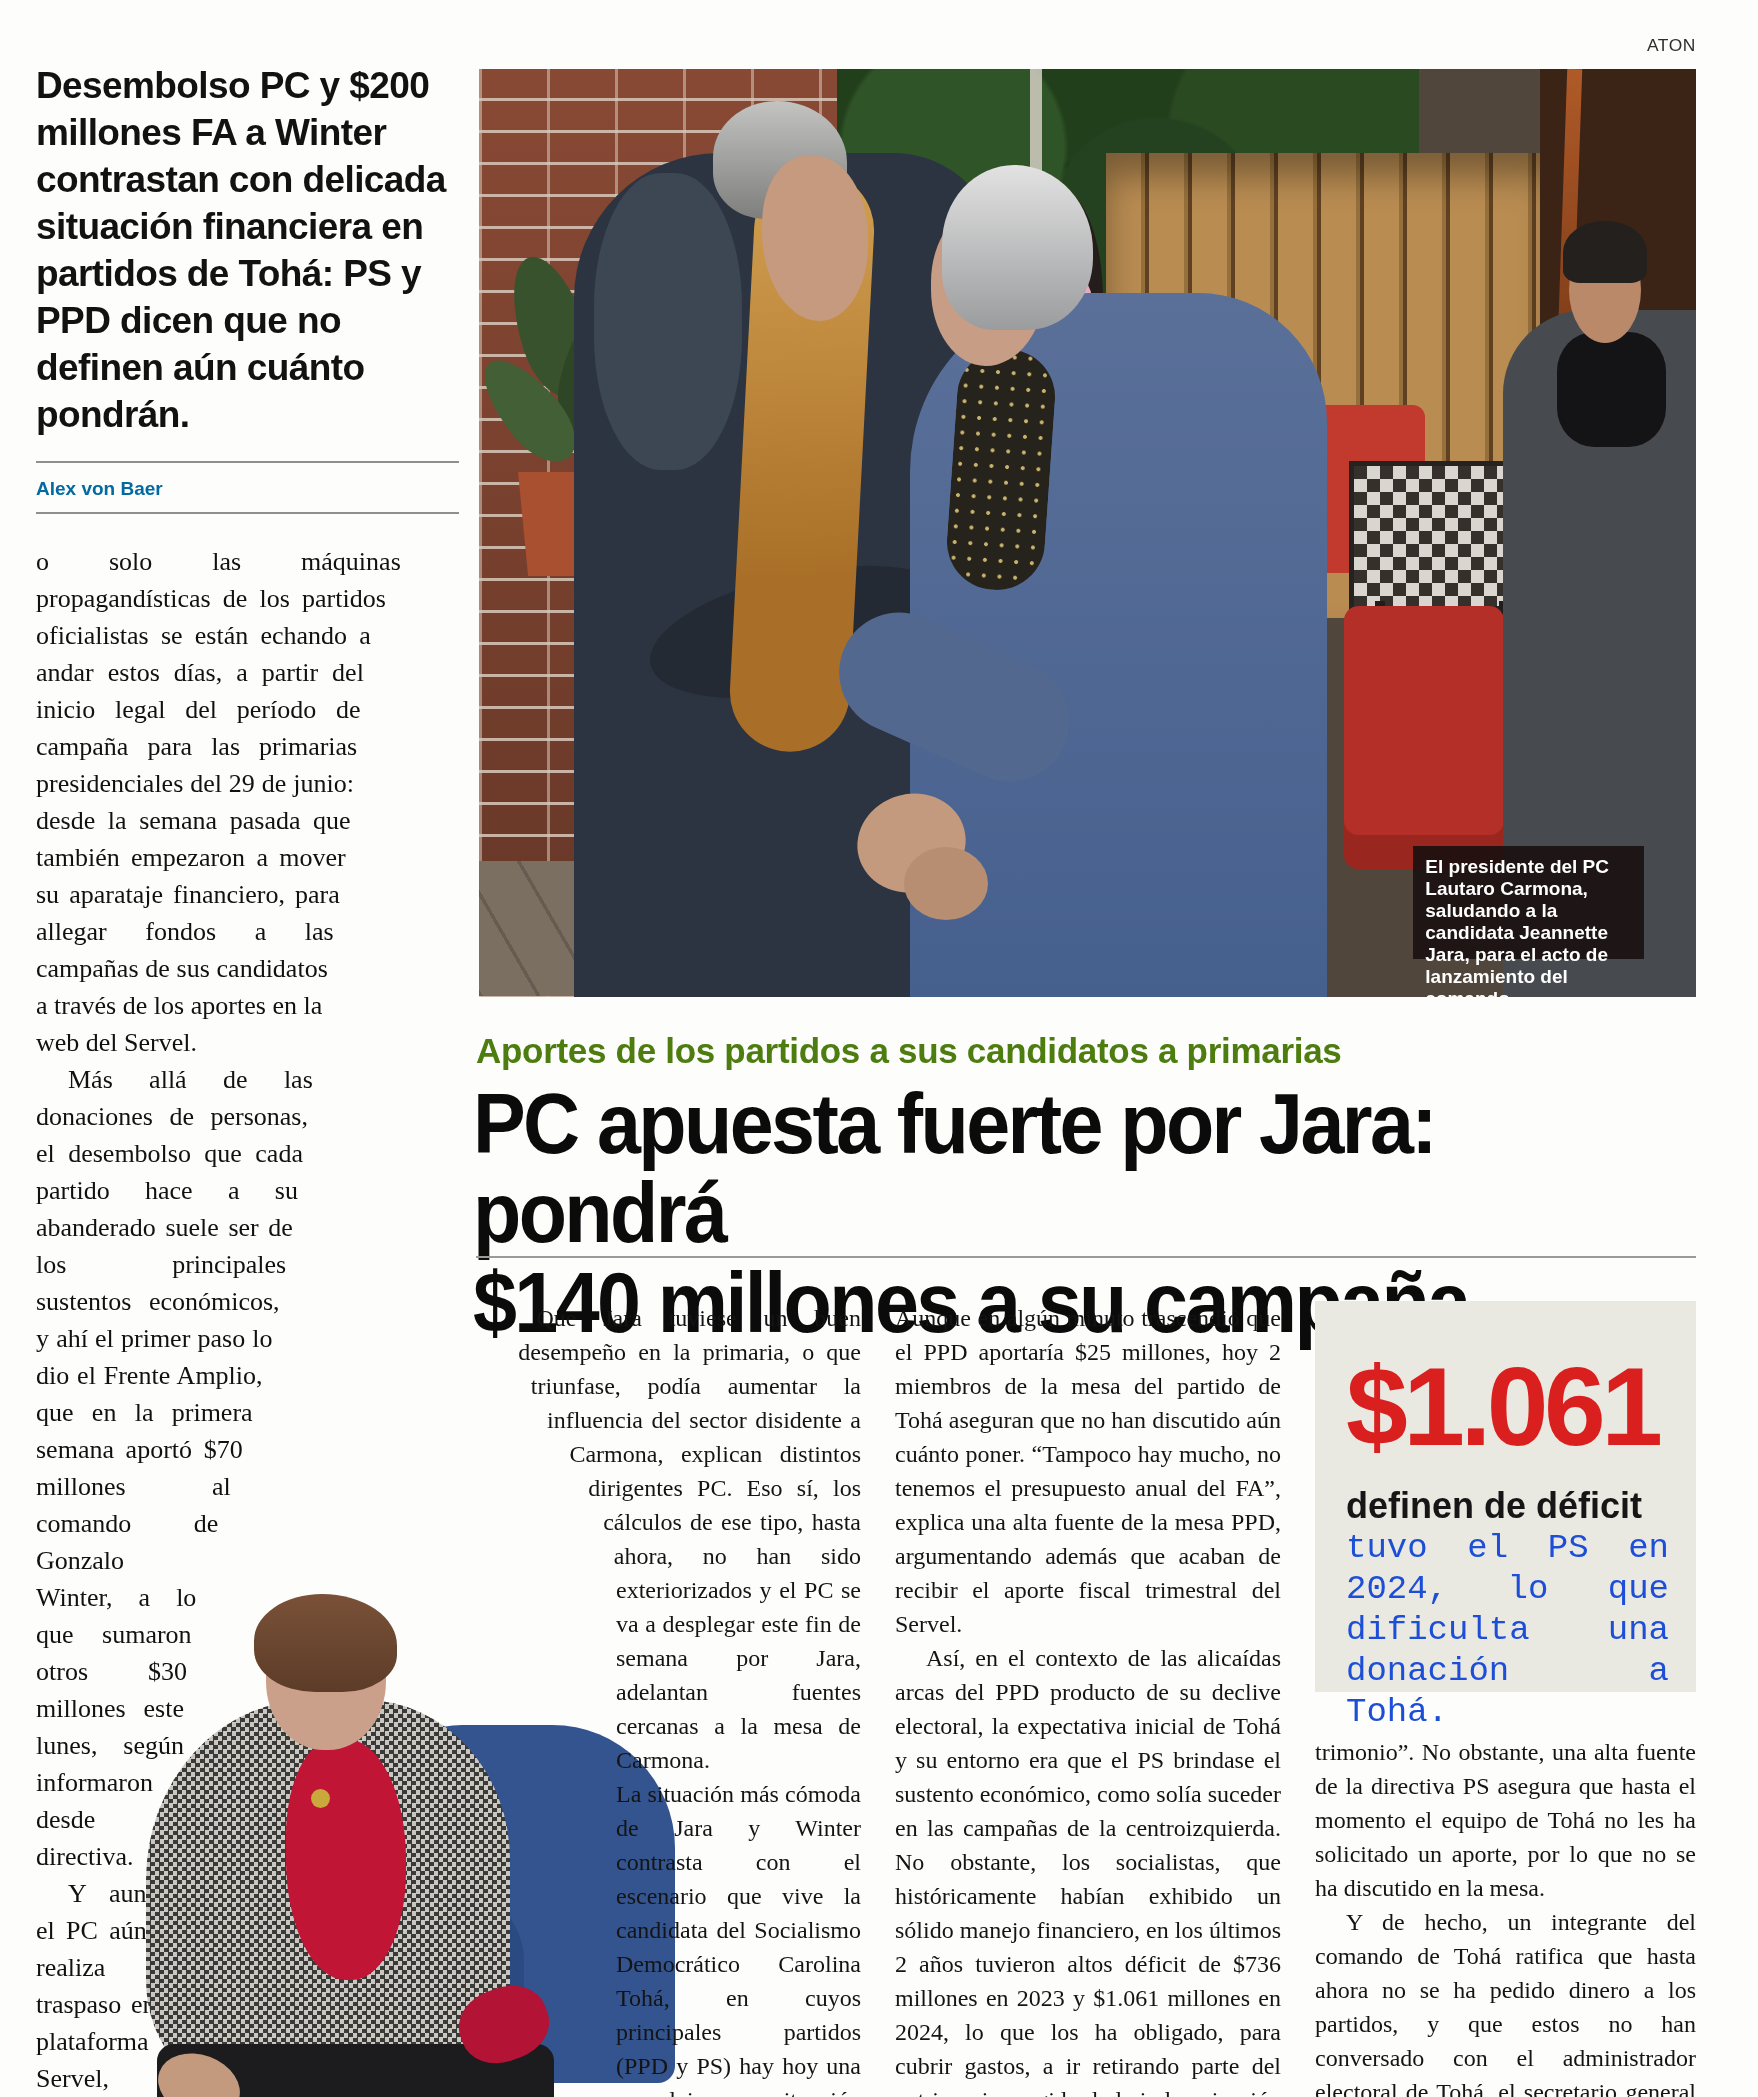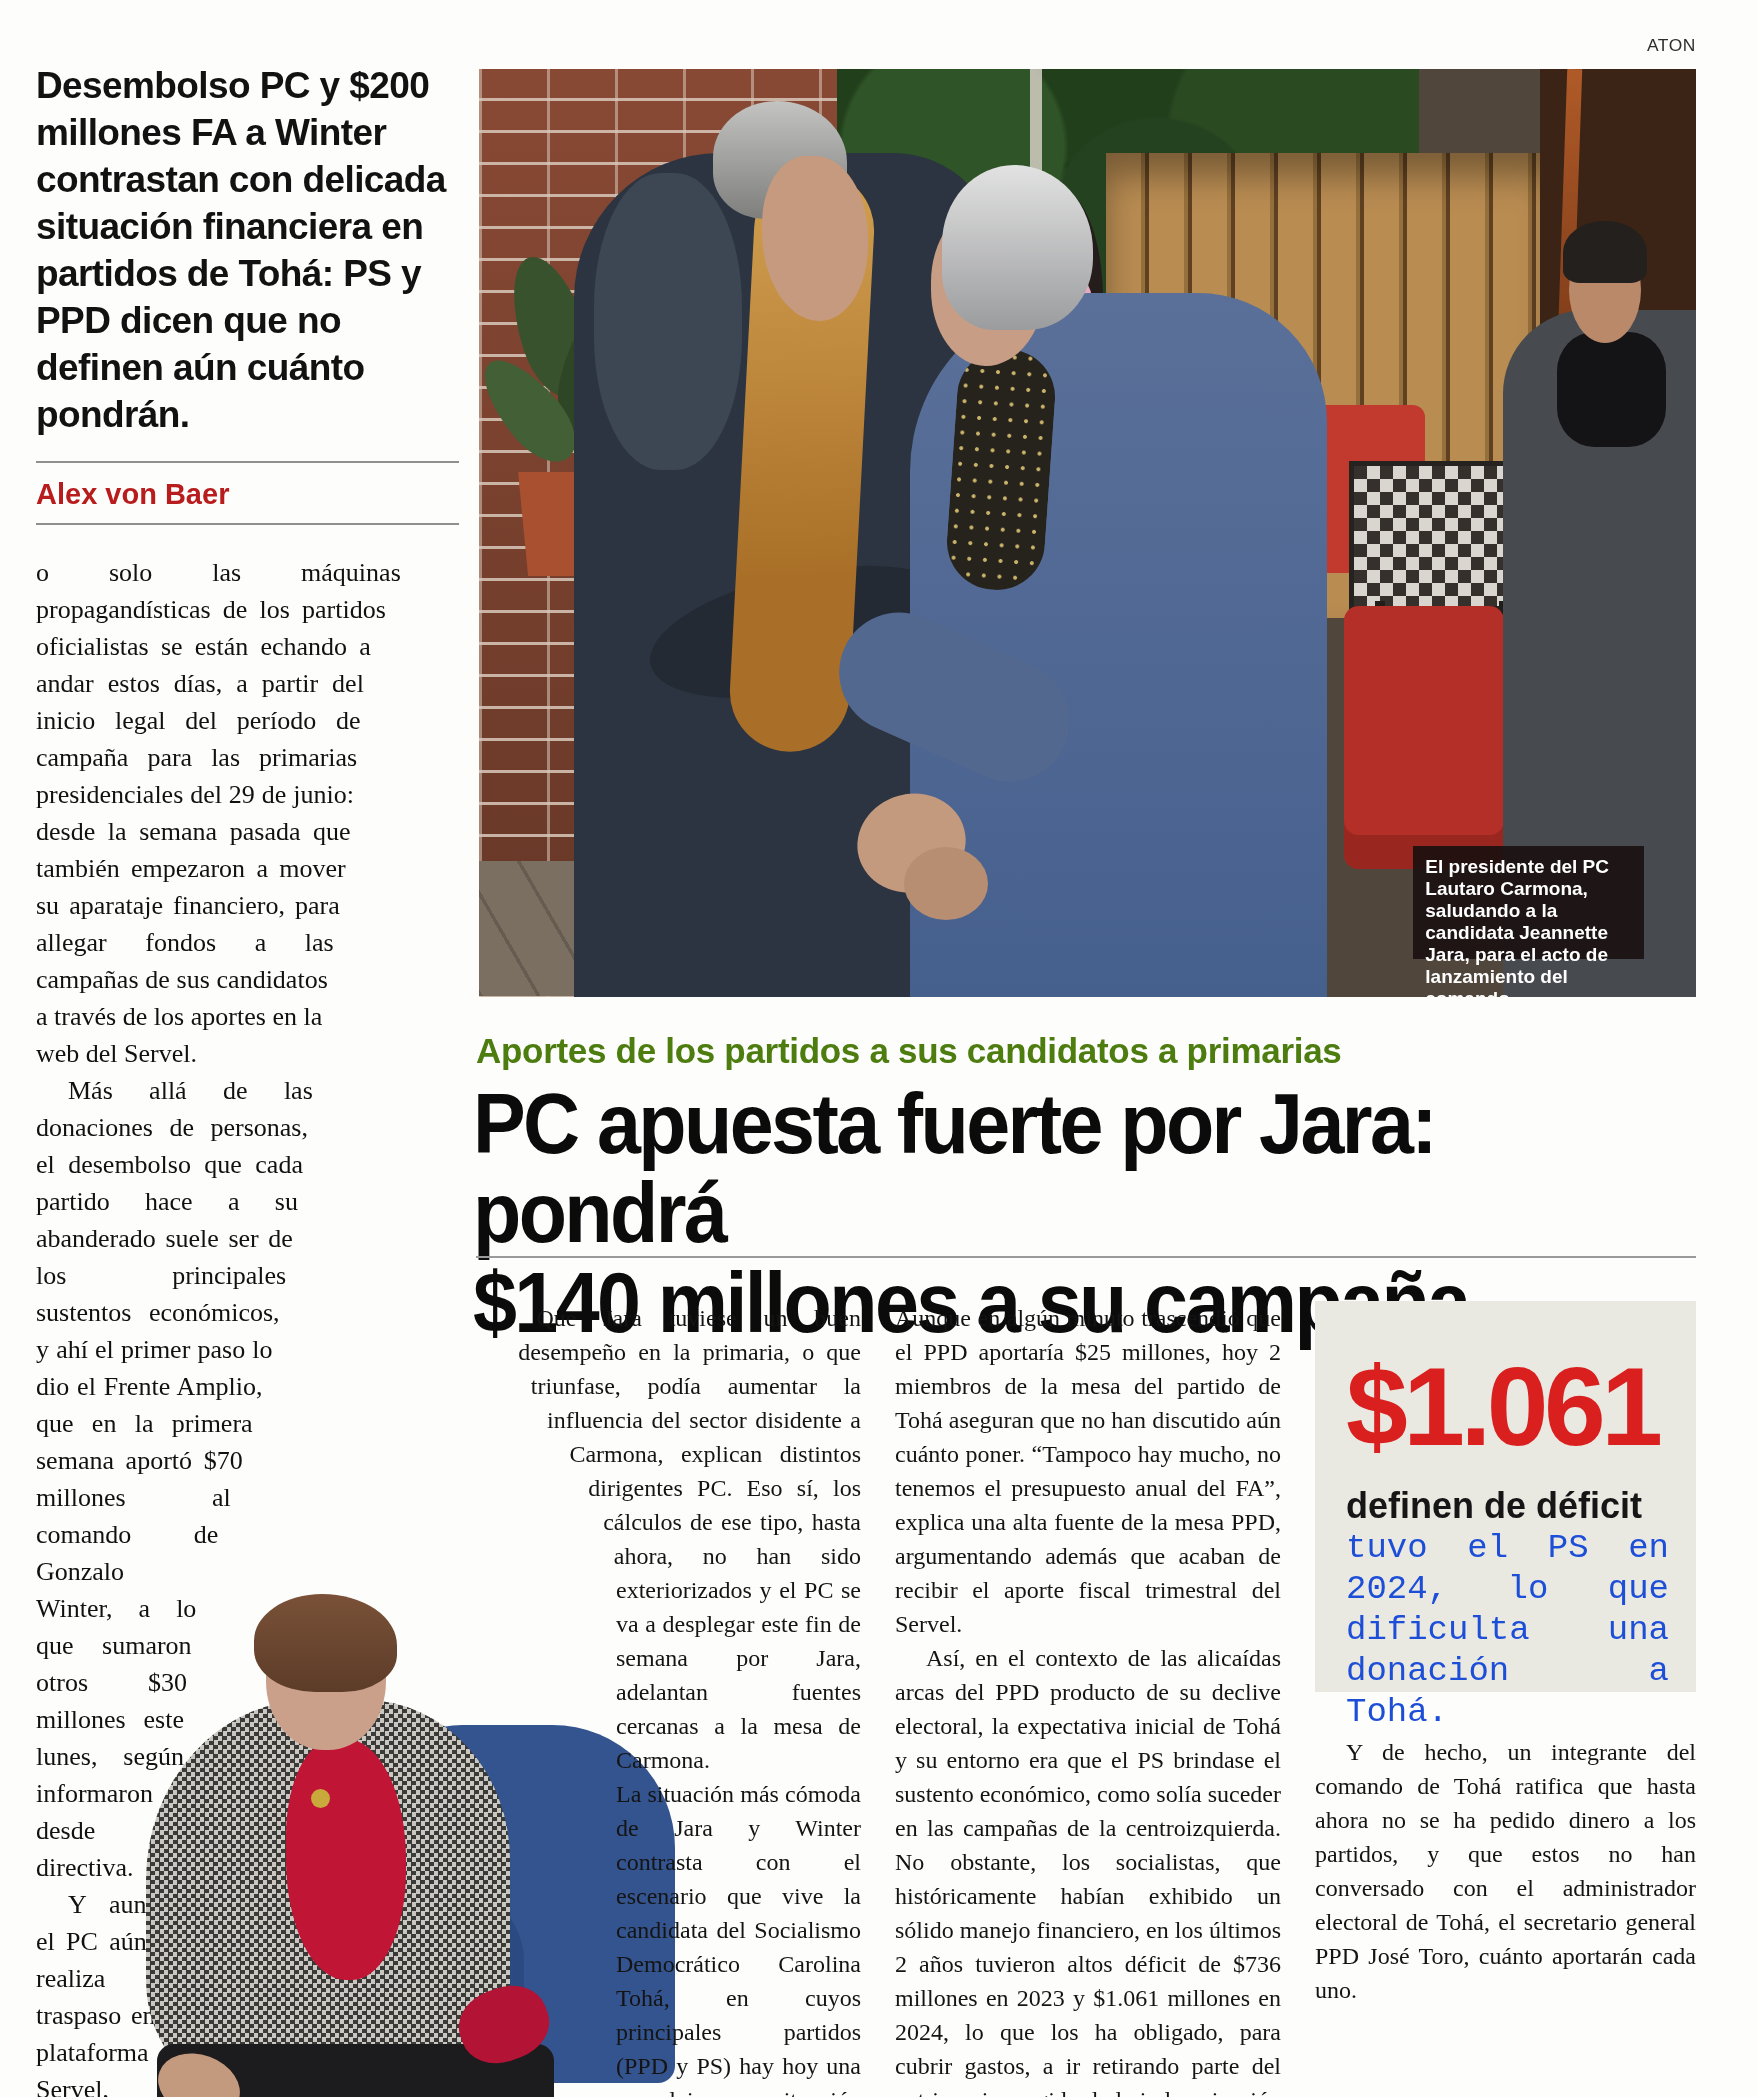--- a/index.html
+++ b/index.html
@@ -4,21 +4,21 @@
 <style>
   html,body{margin:0;padding:0;background:#ffffff;}
   #page{position:relative;width:1759px;height:2097px;background:#fdfdfc;overflow:hidden;
         font-family:"Liberation Serif", serif;color:#111;}
   
   #left-rail{position:absolute;left:36px;top:63px;width:423px;height:2035px;overflow:hidden;}
   .deck{font-family:"Liberation Sans", sans-serif;font-weight:bold;font-size:37px;line-height:1.27;
         letter-spacing:-0.6px;color:#121212;}
   .rule{height:1.7px;background:#8f8f8f;border:0;margin:0;}
   .rule-deck{margin-top:22.4px;}
-  .byline{font-family:"Liberation Sans", sans-serif;font-weight:bold;font-size:29px;color:#b91c1c;
+  .byline{font-family:"Liberation Sans", sans-serif;font-weight:bold;font-size:19px;color:#0369a1;
           margin:14.6px 0 12.3px 0;}
   .lead-text{margin-top:29px;font-size:26px;line-height:37px;text-align:justify;hyphens:auto;}
   .lead-text p{margin:0;}
   .lead-text p.ind{text-indent:32px;}
   .wrap-spacer-rail{float:right;width:280px;height:509px;margin-top:1051px;
      shape-outside:polygon(88% 0%,70% 8%,64% 20%,55% 30%,50% 37%,44% 45%,37% 52%,25% 60%,10% 68%,5% 75%,5% 100%,100% 100%,100% 0%);
      shape-margin:9px;}
   
   #photo-credit{position:absolute;top:35px;left:1455px;width:241px;text-align:right;
       font-family:"Liberation Sans", sans-serif;font-size:17.4px;color:#2e2e2e;letter-spacing:0.6px;}
@@ -219,18 +219,19 @@
     <p class="ind">Así, en el contexto de las alicaídas arcas del PPD producto de su declive electoral, la expectativa inicial de Tohá y su entorno era que el PS brindase el sustento económico, como solía suceder en las campañas de la centroizquierda. No obstante, los socialistas, que históricamente habían exhibido un sólido manejo financiero, en los últimos 2 años tuvieron altos déficit de $736 millones en 2023 y $1.061 millones en 2024, lo que los ha obligado, para cubrir gastos, a ir retirando parte del patrimonio surgido de la indemnización por bienes expropiados en dictadura.</p>
 
   </div>
 
   <div id="col3" class="bodycol">
     <div id="statbox">
       <div class="stat-value">$1.061</div>
       <div class="stat-bold">definen de déficit</div>
       <div class="stat-text">tuvo el PS en 2024, lo que dificulta una donación a Tohá.</div>
     </div>
+    <p>trimonio”. No obstante, una alta fuente de la directiva PS asegura que hasta el momento el equipo de Tohá no les ha solicitado un aporte, por lo que no se ha discutido en la mesa.</p>
     <p class="ind">Y de hecho, un integrante del comando de Tohá ratifica que hasta ahora no se ha pedido dinero a los partidos, y que estos no han conversado con el administrador electoral de Tohá, el secretario general PPD José Toro, cuánto aportarán cada uno.</p>
 
   </div>
 
 </div>
 
 
 </body></html>

